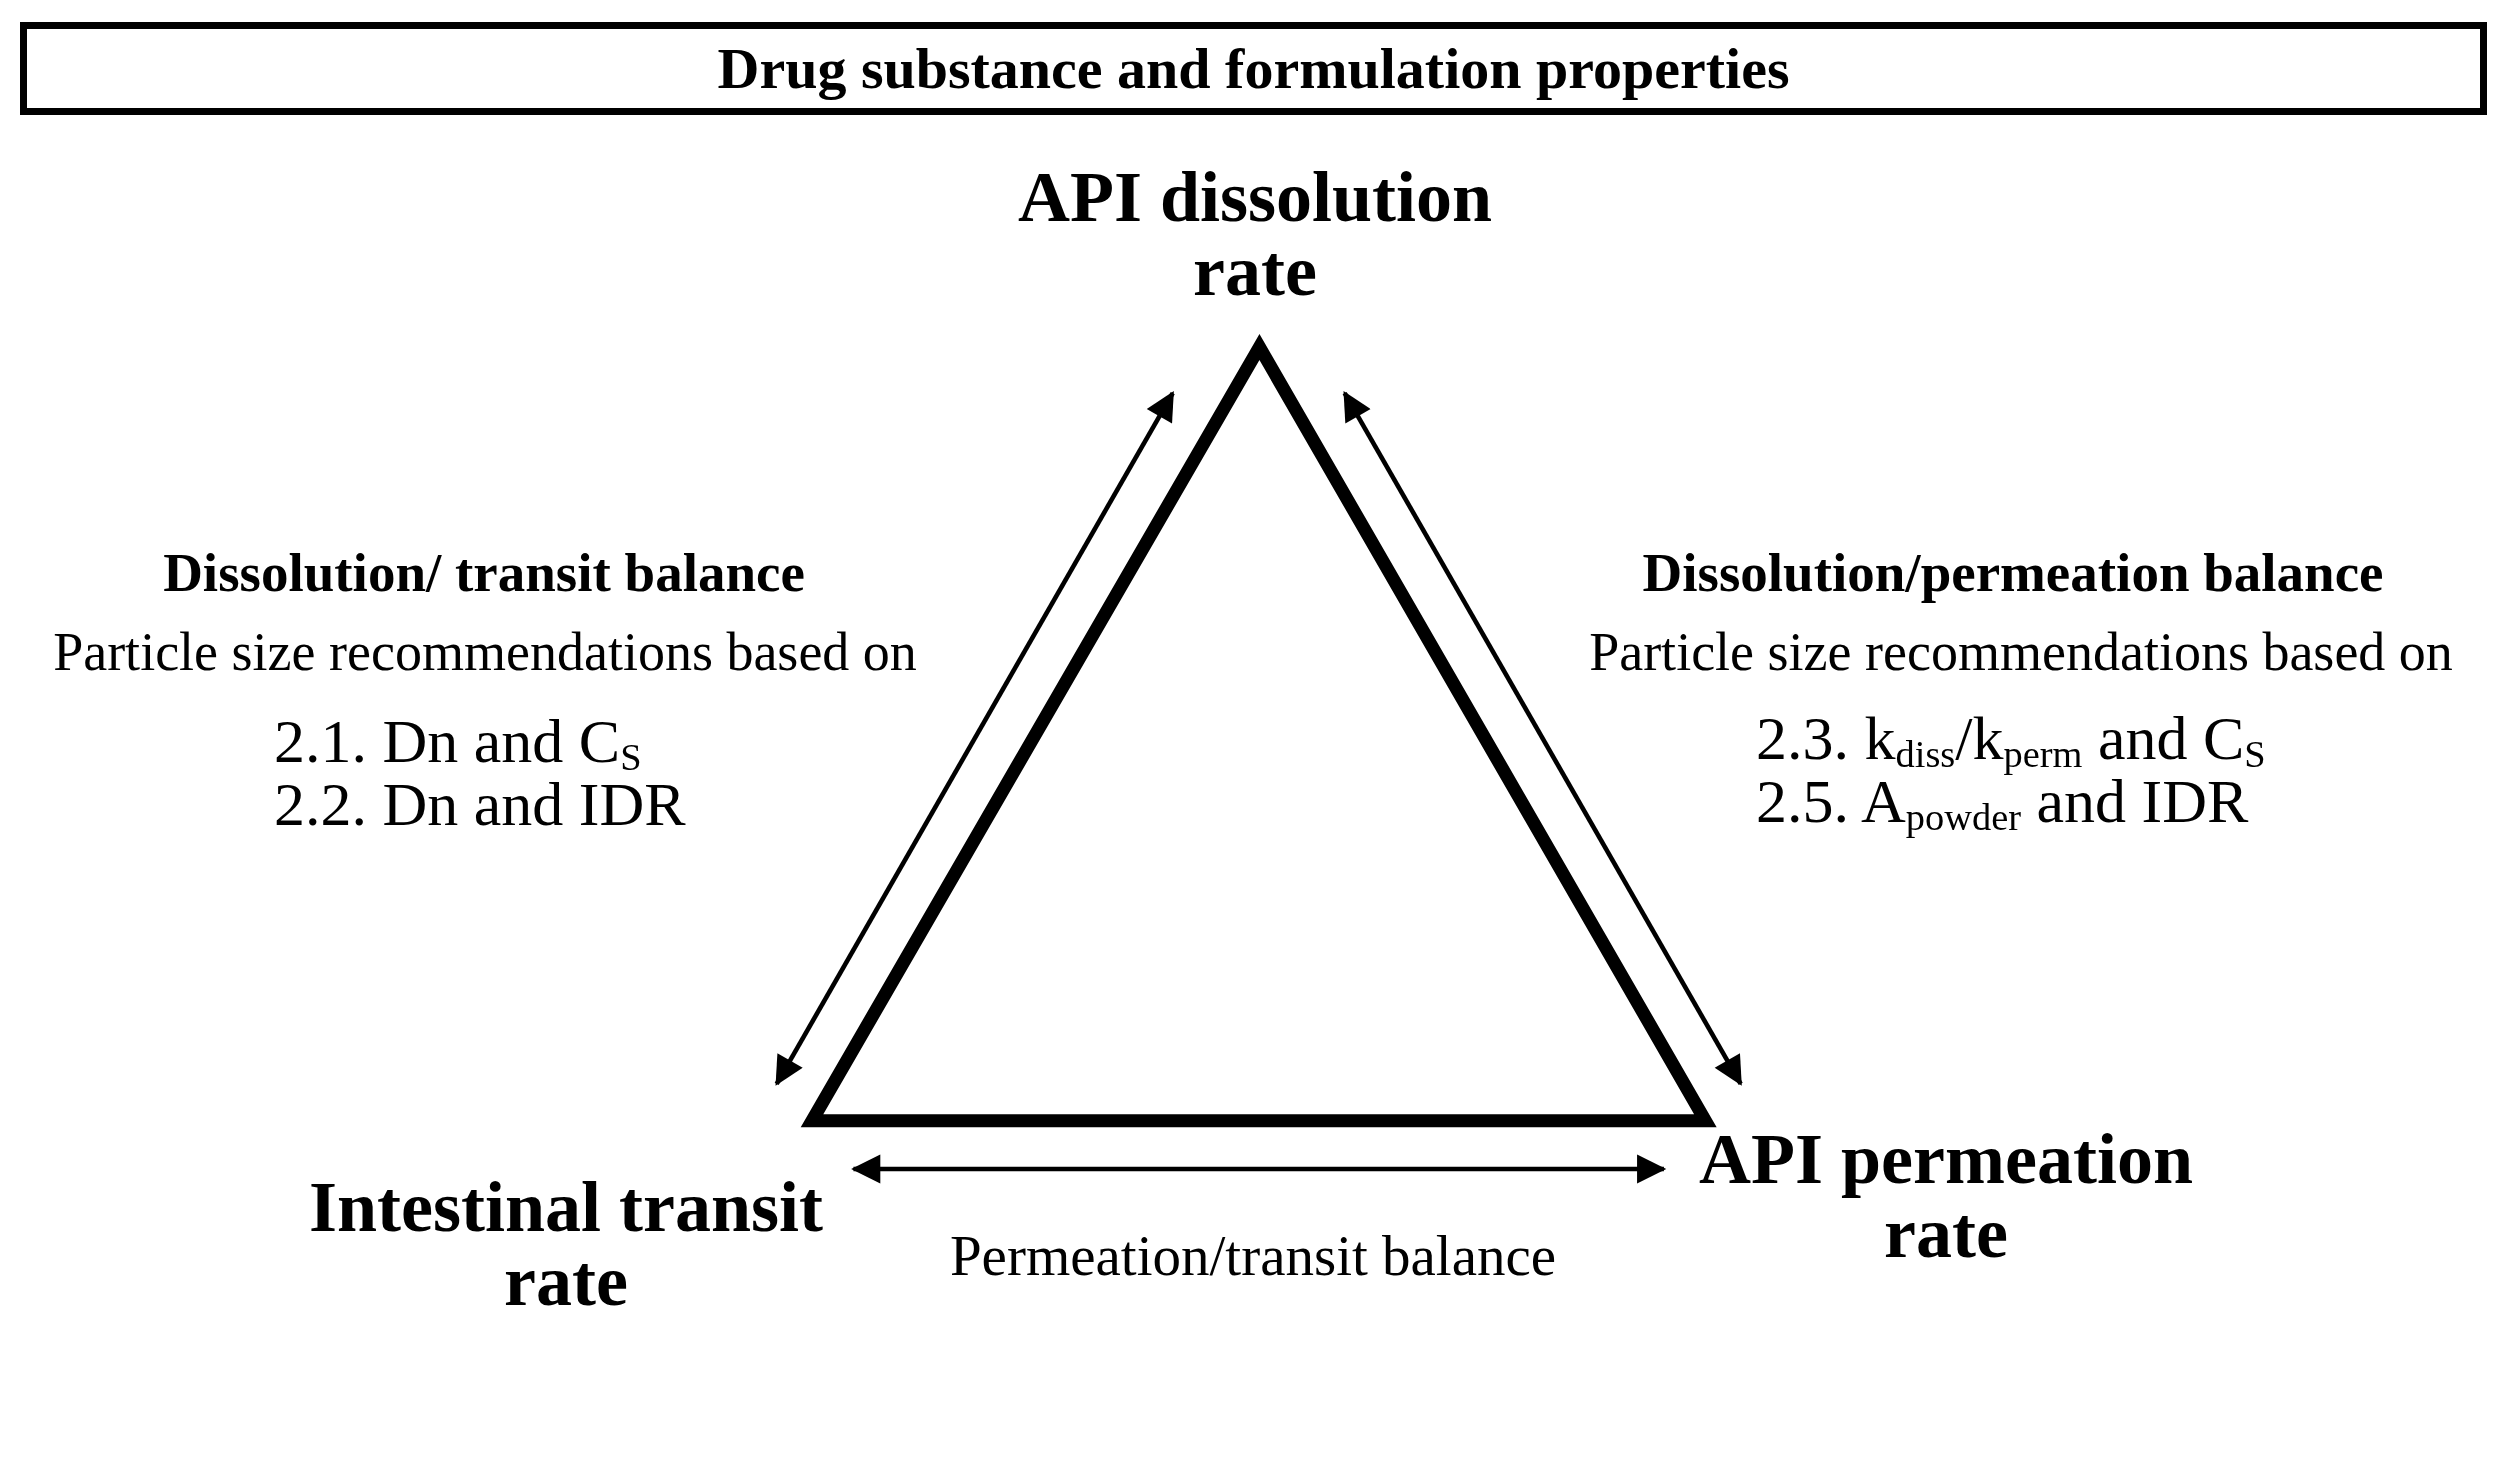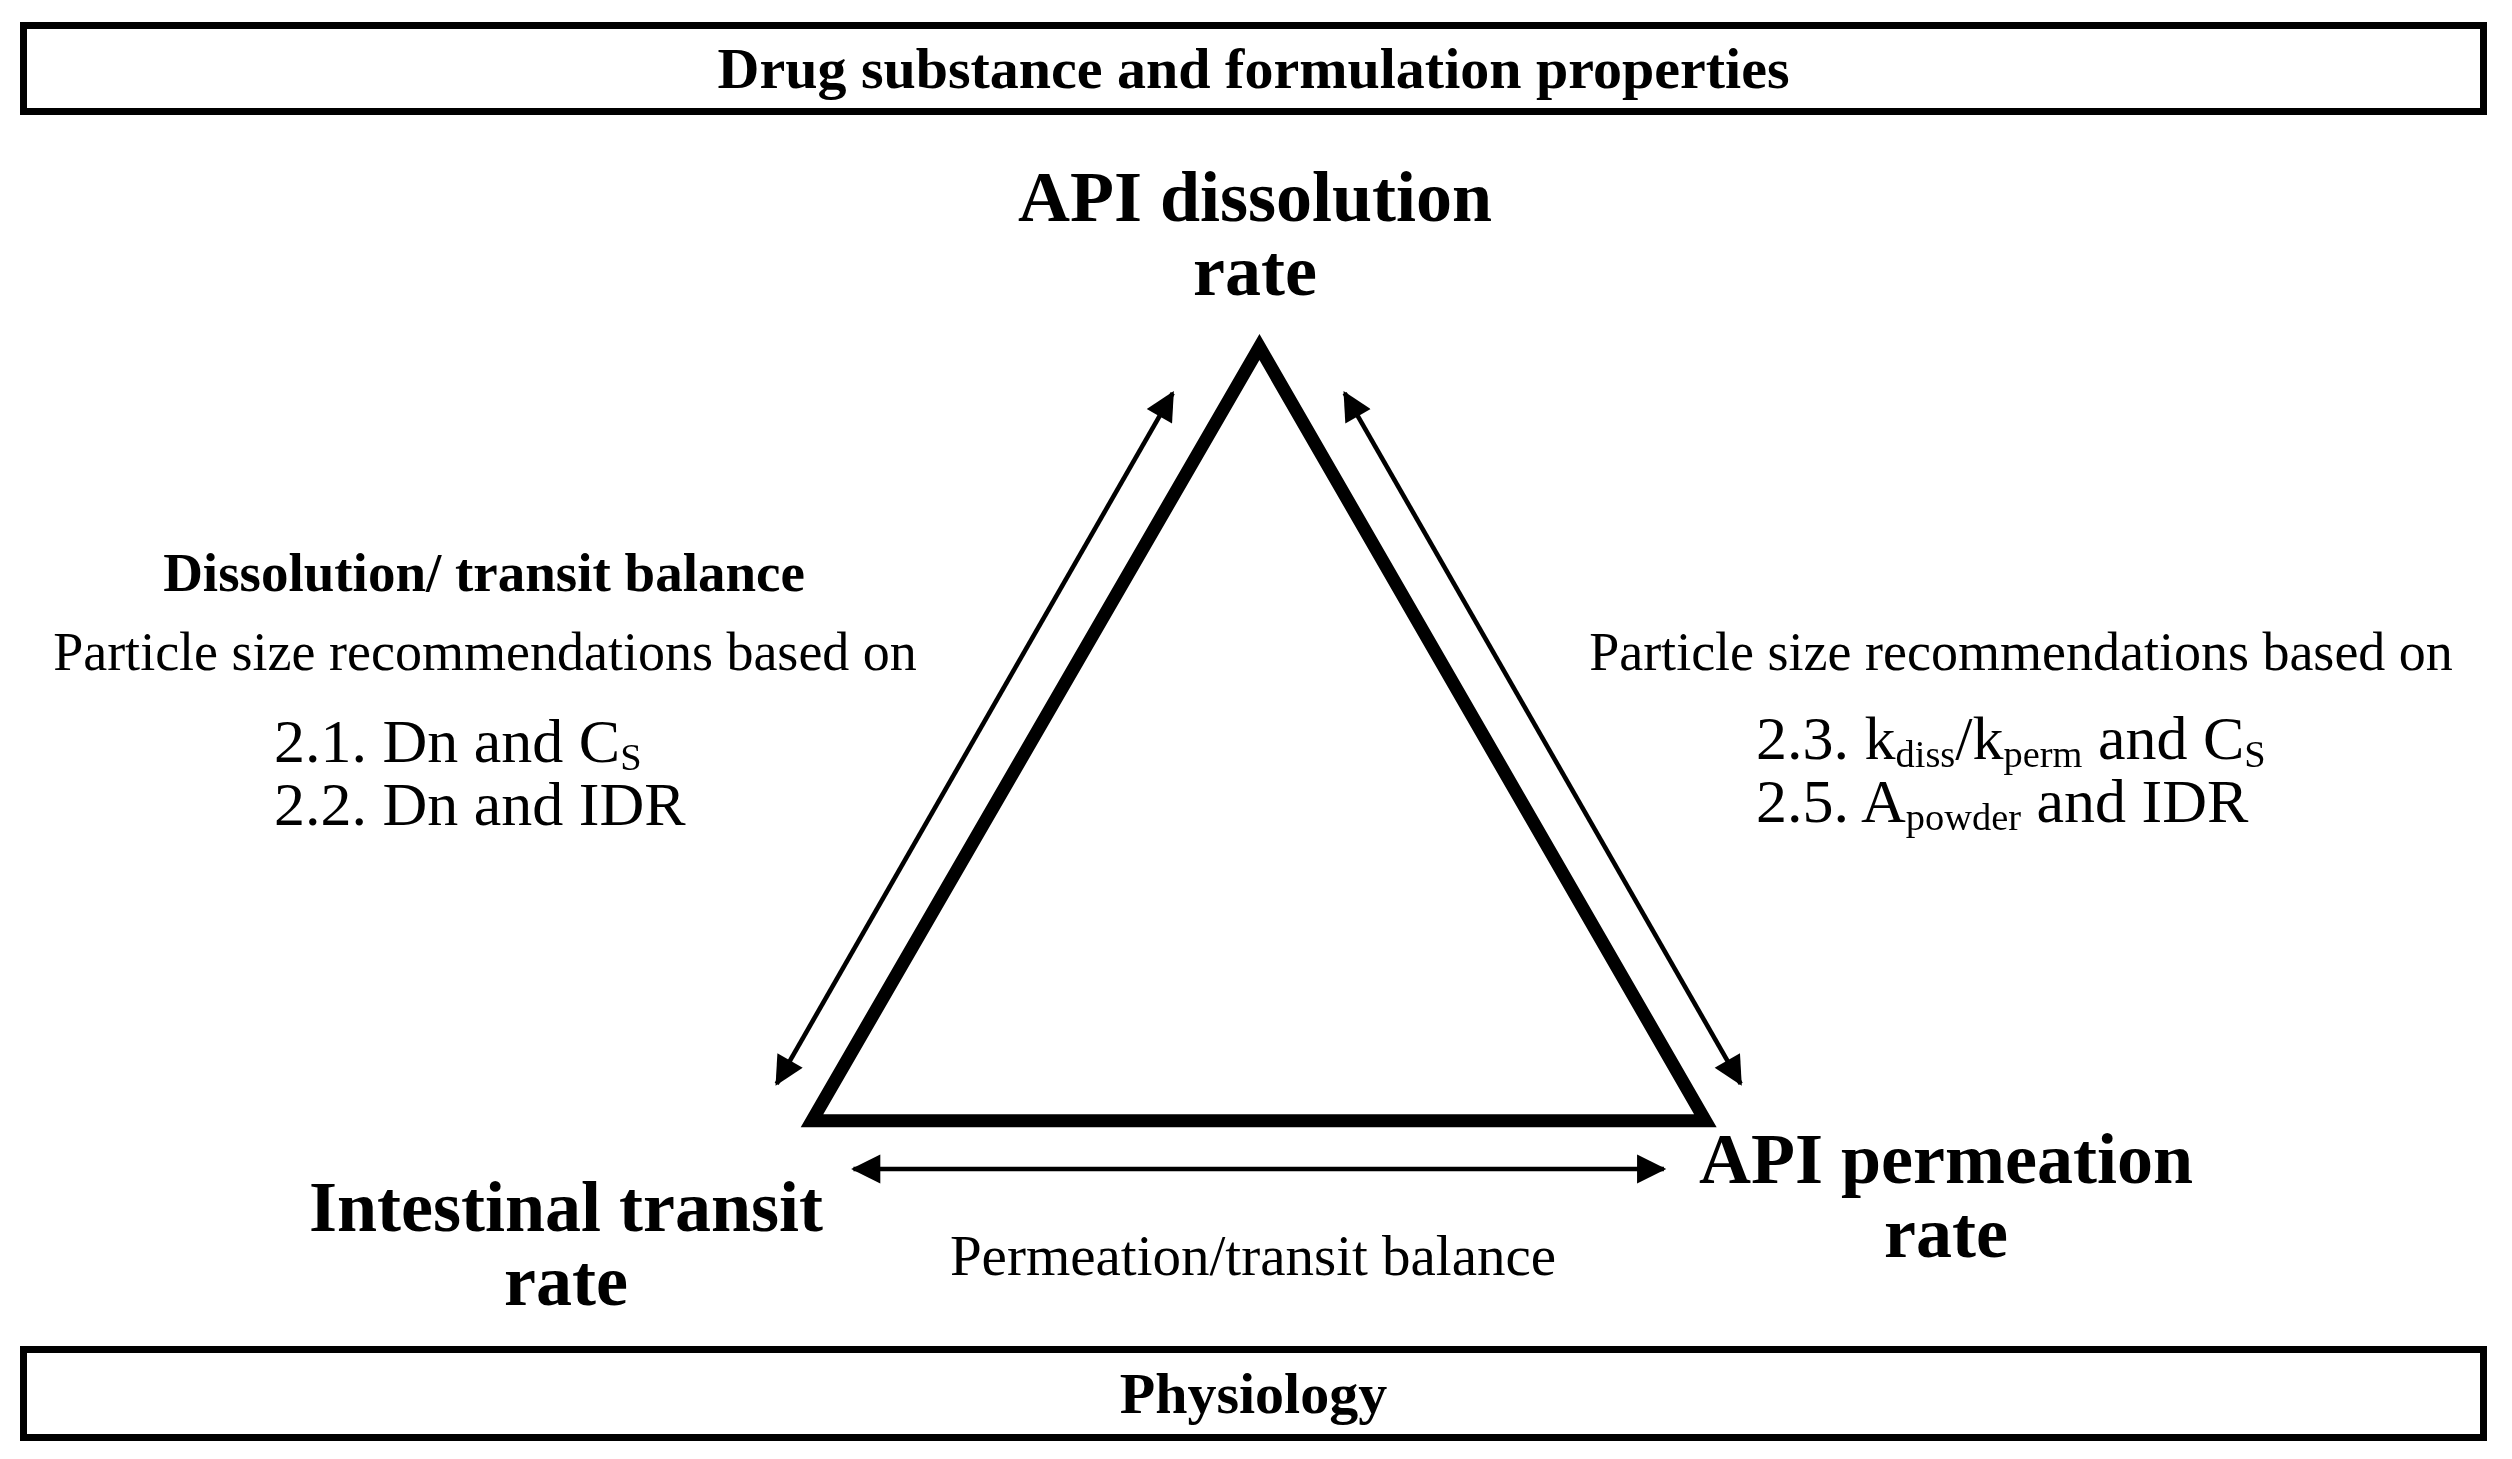--- a/index.html
+++ b/index.html
@@ -139,26 +139,24 @@
 
   <div class="panel-title" id="left-panel-title">Dissolution/ transit balance</div>
 
   <div class="panel-subtitle" id="left-panel-subtitle">Particle size recommendations based on</div>
 
   <div class="items" id="left-panel-items">
     <div class="item"><span>2.1. Dn and C</span><sub>S</sub></div>
     <div class="item"><span>2.2. Dn and IDR</span></div>
   </div>
 
+  <div class="panel-title" id="right-panel-title">Dissolution/permeation balance</div>
 
   <div class="panel-subtitle" id="right-panel-subtitle">Particle size recommendations based on</div>
 
   <div class="items" id="right-panel-items">
     <div class="item"><span>2.3. k</span><sub>diss</sub><span>/k</span><sub>perm</sub><span> and C</span><sub>S</sub></div>
     <div class="item"><span>2.5. A</span><sub>powder</sub><span> and IDR</span></div>
   </div>
 
-  <div class="banner" id="banner-bottom">
-    <span>Physiology</span>
-  </div>
 
 </div>
 
 
 </body></html>

